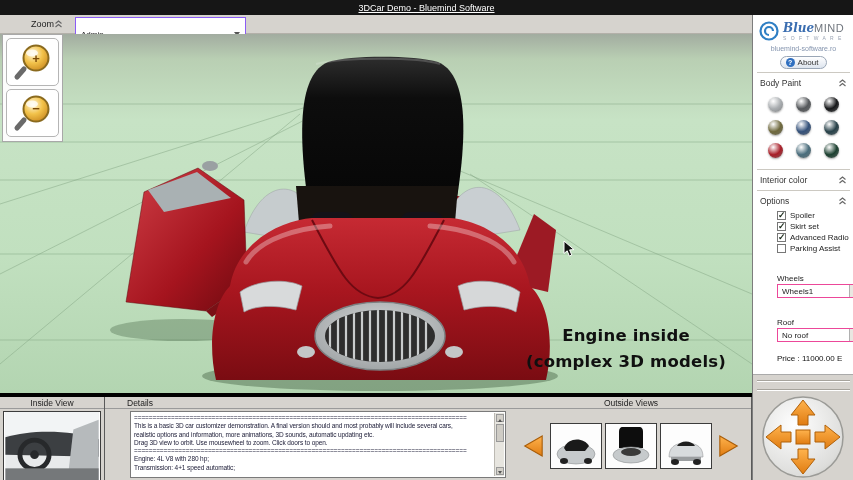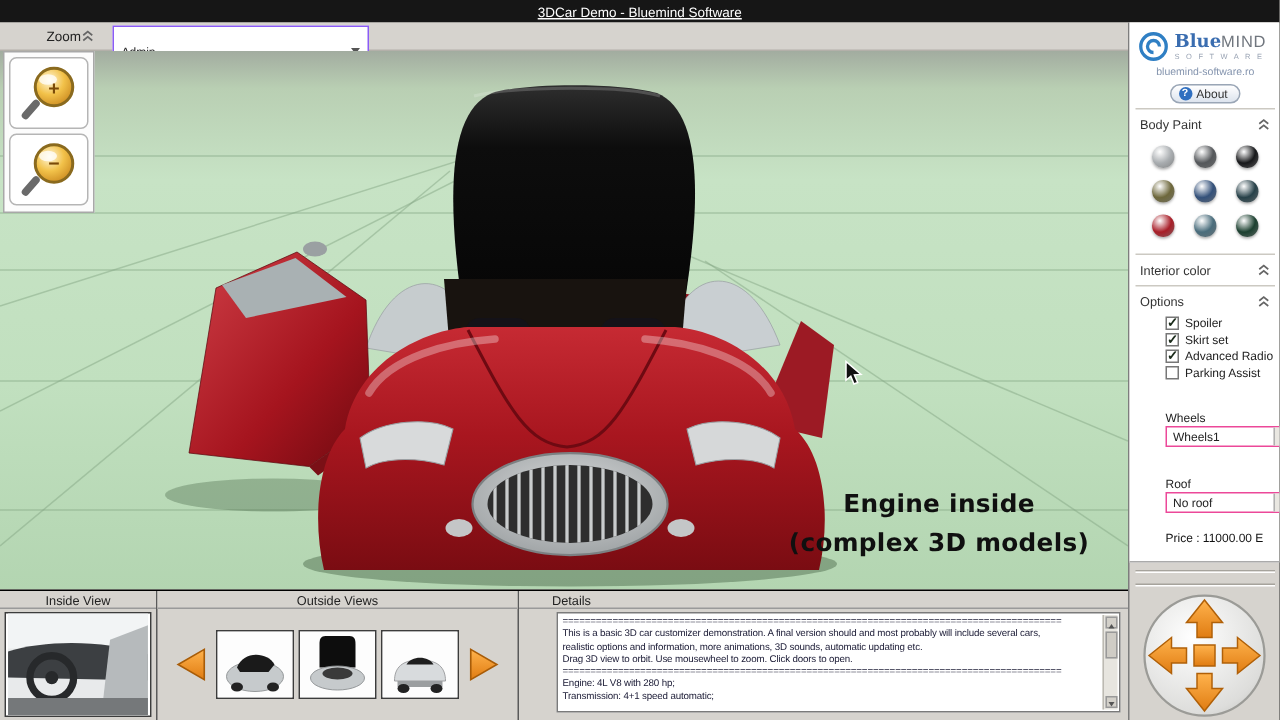--- a/index.html
+++ b/index.html
@@ -31,21 +31,21 @@
   .zoom-panel{position:absolute;left:2px;top:34px;width:61px;height:108px;background:#fcfcfc;
     border:1px solid #a8a8a8;padding:3px;}
   .zoom-btn{width:53px;height:48px;background:#fff;border:1px solid #b5b5b5;border-radius:5px;
     display:flex;align-items:center;justify-content:center;margin-bottom:3px;cursor:pointer;}
 
   
   .sidebar{position:absolute;left:752px;top:15px;width:101px;height:465px;background:#d6d3ce;border-left:1px solid #7d7d7d;}
   .sidebar-card{position:absolute;left:0;top:0;width:101px;height:360px;background:#fff;border-bottom:1px solid #aaa;overflow:hidden;}
   .brand{display:flex;align-items:center;gap:3px;padding:5px 2px 0 5px;}
   .brand-line1{line-height:12px;}
-  .b1{color:#3a6db0;font-family:"DejaVu Serif",serif;font-weight:bold;font-size:12px;}
+  .b1{color:#3a6db0;font-family:"DejaVu Serif",serif;font-style:italic;font-weight:bold;font-size:12px;}
   .b2{color:#70767e;font-size:11px;font-weight:normal;letter-spacing:.5px;}
   .b3{font-size:5px;letter-spacing:1.5px;color:#9aa4b4;margin-top:1px;}
   .brand-url{text-align:center;font-size:7px;color:#8494ae;padding:3px 0 3px;cursor:pointer;}
   .about-row{display:flex;justify-content:center;margin:1px 0 3px;}
   .about-btn{display:inline-flex;align-items:center;gap:3px;font-size:8px;color:#333;
     border:1px solid #9aa6b6;border-radius:8px;background:linear-gradient(#ffffff,#dde4ee);
     padding:1px 8px 1px 5px;cursor:pointer;}
   .q{width:9px;height:9px;border-radius:50%;background:#2f6fc0;color:#fff;font-size:7px;font-weight:bold;
     display:flex;align-items:center;justify-content:center;}
   hr.sep{border:none;border-top:1px solid #ccc9c2;margin:3px 4px;}
@@ -65,21 +65,21 @@
     display:flex;flex-direction:column;align-items:center;justify-content:center;}
   .spin i{display:block;width:0;height:0;border:2.5px solid transparent;margin:0.5px 0;}
   .spin i.up{border-bottom:3.5px solid #555;border-top:none;}
   .spin i.dn{border-top:3.5px solid #555;border-bottom:none;}
   .price{font-size:8px;color:#111;margin-top:12px;}
   hr.grip{position:absolute;left:4px;width:93px;border:none;border-top:1px solid #a6a39c;border-bottom:1px solid #fff;}
   .g1{top:365px;} .g2{top:374px;}
   .navpad{position:absolute;left:8px;top:380px;cursor:pointer;}
 
   
-  .bottombar{position:absolute;left:0;top:393px;width:752px;height:87px;background:#d6d3ce;border-top:1px solid #000000;display:flex;}
+  .bottombar{position:absolute;left:0;top:393px;width:752px;height:87px;background:#d6d3ce;border-top:4px solid #000000;display:flex;}
   .bpanel{position:relative;height:100%;border-right:1px solid #5a5a5a;}
   .p-inside{width:105px;} .p-outside{width:241px;} .p-details{flex:1;border-right:none;}
   .bpanel-head{height:12px;background:#d6d3ce;border-bottom:1px solid #9a9a9a;font-size:8.5px;color:#222;
     display:flex;align-items:center;}
   .bpanel-head.center{justify-content:center;}
   .bpanel-head.left{padding-left:22px;}
   .thumb{background:#fff;border:1px solid #3c3c3c;cursor:pointer;line-height:0;}
   .inside-thumb{margin:2px 3px;width:98px;height:70px;}
   .outside-row{display:flex;align-items:center;justify-content:center;gap:3px;height:74px;}
   .thumb.small{width:52px;height:46px;}
@@ -358,70 +358,70 @@
           <rect width="96" height="70" fill="#e8eaeb"></rect>
           <rect width="96" height="24" fill="#f2f4f5"></rect>
           <path d="M0,26 C26,18 66,18 96,28 L96,46 L0,44 Z" fill="#3c3f42"></path>
           <path d="M70,18 L96,8 L96,70 L64,70 Z" fill="#b6babc"></path>
           <circle cx="30" cy="44" r="15" fill="none" stroke="#27292b" stroke-width="5"></circle>
           <circle cx="30" cy="44" r="4.5" fill="#27292b"></circle>
           <rect y="58" width="96" height="12" fill="#75787a"></rect>
         </svg>
       </div>
     </div>
-    <div class="bpanel p-outside">
-      <div class="bpanel-head center">Outside Views</div>
-      <div class="outside-row">
-        <svg class="nav-arrow" width="22" height="28" viewBox="0 0 24 28">
-          <polygon points="22,3 3,14 22,25" fill="url(#orG)" stroke="#a85c08" stroke-width="1.2"></polygon>
-        </svg>
-        <div class="thumb small">
-          <svg width="50" height="44" viewBox="0 0 50 44">
-            <rect width="50" height="44" fill="#fdfdfd"></rect>
-            <ellipse cx="25" cy="30" rx="19" ry="10" fill="#c6cacc" stroke="#8b8f91" stroke-width=".6"></ellipse>
-            <path d="M13,24 C17,13 33,13 38,22 L34,27 L15,27 Z" fill="#1a1a1a"></path>
-            <ellipse cx="13" cy="37" rx="4" ry="3" fill="#222"></ellipse>
-              <ellipse cx="37" cy="37" rx="4" ry="3" fill="#222"></ellipse>
-          </svg>
-        </div>
-        <div class="thumb small">
-          <svg width="50" height="44" viewBox="0 0 50 44">
-            <rect width="50" height="44" fill="#fdfdfd"></rect>
-            <path d="M17,3 C14,3 13,5 13,8 L13,24 L37,24 L37,8 C37,5 36,3 33,3 Z" fill="#0d0d0d"></path>
-            <ellipse cx="25" cy="31" rx="18" ry="8" fill="#c6cacc" stroke="#8b8f91" stroke-width=".6"></ellipse>
-            <ellipse cx="25" cy="28" rx="10" ry="4" fill="#3a3a3a"></ellipse>
-          </svg>
-        </div>
-        <div class="thumb small">
-          <svg width="50" height="44" viewBox="0 0 50 44">
-            <rect width="50" height="44" fill="#fdfdfd"></rect>
-            <path d="M8,33 C8,24 13,19 25,19 C37,19 42,24 42,33 Z" fill="#d8dbdd" stroke="#97999b" stroke-width=".6"></path>
-            <path d="M16,22 C19,16 31,16 34,22 Z" fill="#1e1e1e"></path>
-            <rect x="10" y="33" width="30" height="4" fill="#9b9ea0"></rect>
-            <ellipse cx="14" cy="38" rx="4" ry="3" fill="#222"></ellipse>
-              <ellipse cx="36" cy="38" rx="4" ry="3" fill="#222"></ellipse>
-          </svg>
-        </div>
-        <svg class="nav-arrow" width="22" height="28" viewBox="0 0 24 28">
-          <polygon points="2,3 21,14 2,25" fill="url(#orG)" stroke="#a85c08" stroke-width="1.2"></polygon>
-        </svg>
-      </div>
-    </div>
     <div class="bpanel p-details">
       <div class="bpanel-head left">Details</div>
       <div class="details-box">
         <div class="dline">==========================================================================================</div>
         <div class="dline">This is a basic 3D car customizer demonstration. A final version should and most probably will include several cars,</div>
         <div class="dline">realistic options and information, more animations, 3D sounds, automatic updating etc.</div>
         <div class="dline">Drag 3D view to orbit. Use mousewheel to zoom. Click doors to open.</div>
         <div class="dline">==========================================================================================</div>
         <div class="dline">Engine: 4L V8 with 280 hp;</div>
         <div class="dline">Transmission: 4+1 speed automatic;</div>
         <div class="vscroll">
           <span class="sb-up"></span>
           <span class="sb-thumb"></span>
           <span class="sb-dn"></span>
         </div>
       </div>
     </div>
+    <div class="bpanel p-outside">
+      <div class="bpanel-head center">Outside Views</div>
+      <div class="outside-row">
+        <svg class="nav-arrow" width="22" height="28" viewBox="0 0 24 28">
+          <polygon points="22,3 3,14 22,25" fill="url(#orG)" stroke="#a85c08" stroke-width="1.2"></polygon>
+        </svg>
+        <div class="thumb small">
+          <svg width="50" height="44" viewBox="0 0 50 44">
+            <rect width="50" height="44" fill="#fdfdfd"></rect>
+            <ellipse cx="25" cy="30" rx="19" ry="10" fill="#c6cacc" stroke="#8b8f91" stroke-width=".6"></ellipse>
+            <path d="M13,24 C17,13 33,13 38,22 L34,27 L15,27 Z" fill="#1a1a1a"></path>
+            <ellipse cx="13" cy="37" rx="4" ry="3" fill="#222"></ellipse>
+              <ellipse cx="37" cy="37" rx="4" ry="3" fill="#222"></ellipse>
+          </svg>
+        </div>
+        <div class="thumb small">
+          <svg width="50" height="44" viewBox="0 0 50 44">
+            <rect width="50" height="44" fill="#fdfdfd"></rect>
+            <path d="M17,3 C14,3 13,5 13,8 L13,24 L37,24 L37,8 C37,5 36,3 33,3 Z" fill="#0d0d0d"></path>
+            <ellipse cx="25" cy="31" rx="18" ry="8" fill="#c6cacc" stroke="#8b8f91" stroke-width=".6"></ellipse>
+            <ellipse cx="25" cy="28" rx="10" ry="4" fill="#3a3a3a"></ellipse>
+          </svg>
+        </div>
+        <div class="thumb small">
+          <svg width="50" height="44" viewBox="0 0 50 44">
+            <rect width="50" height="44" fill="#fdfdfd"></rect>
+            <path d="M8,33 C8,24 13,19 25,19 C37,19 42,24 42,33 Z" fill="#d8dbdd" stroke="#97999b" stroke-width=".6"></path>
+            <path d="M16,22 C19,16 31,16 34,22 Z" fill="#1e1e1e"></path>
+            <rect x="10" y="33" width="30" height="4" fill="#9b9ea0"></rect>
+            <ellipse cx="14" cy="38" rx="4" ry="3" fill="#222"></ellipse>
+              <ellipse cx="36" cy="38" rx="4" ry="3" fill="#222"></ellipse>
+          </svg>
+        </div>
+        <svg class="nav-arrow" width="22" height="28" viewBox="0 0 24 28">
+          <polygon points="2,3 21,14 2,25" fill="url(#orG)" stroke="#a85c08" stroke-width="1.2"></polygon>
+        </svg>
+      </div>
+    </div>
   </div>
 
 </div>
 
 </body></html>

